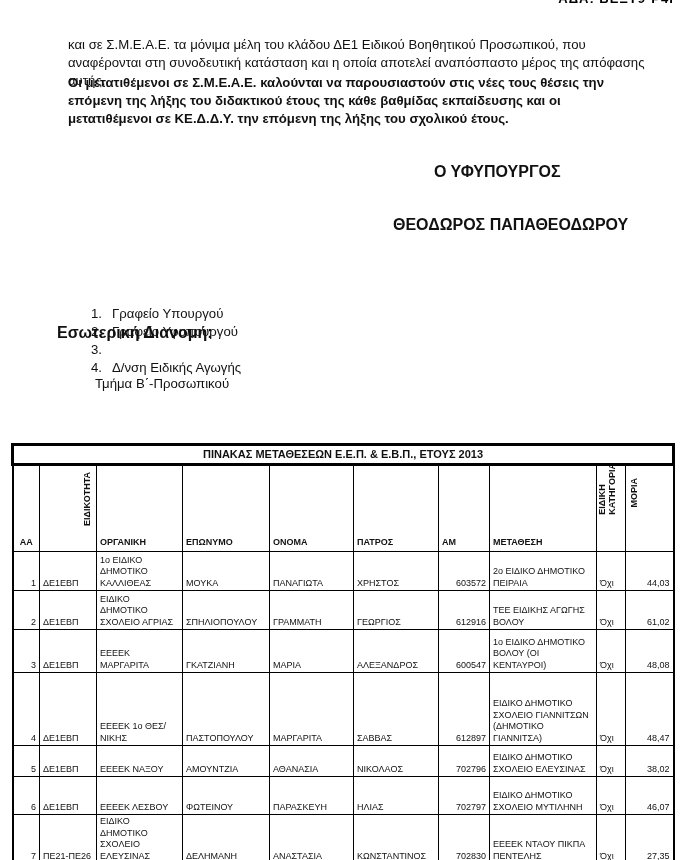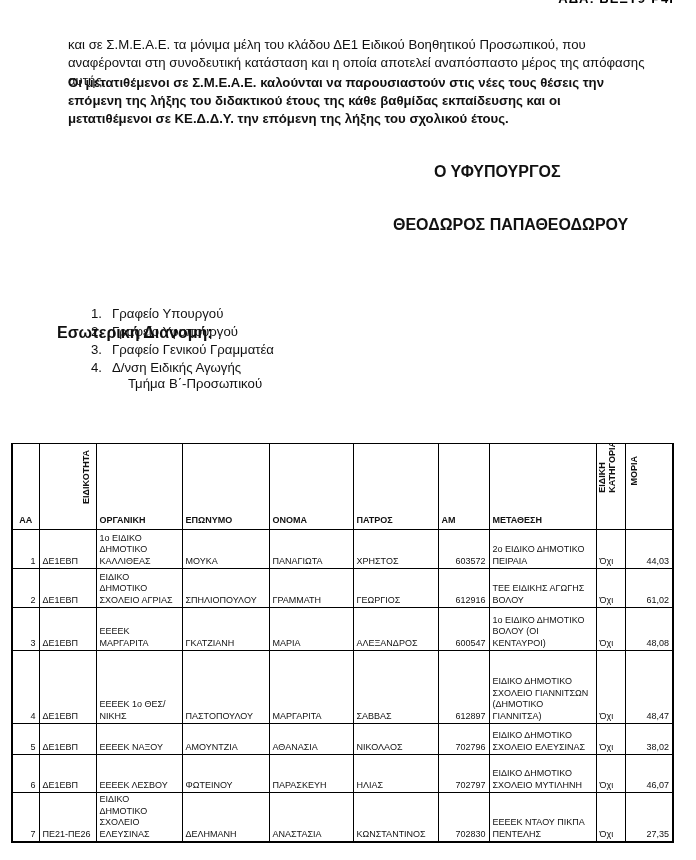--- a/index.html
+++ b/index.html
@@ -25,21 +25,21 @@
   #sign-name  { top: 216px; left: 393px; }
   .dist-heading {
     position: absolute; top: 286px; left: 57px; font-size: 16px; font-weight: bold; margin-top: 38px;
   }
   .dist-list {
     position: absolute; top: 305px; left: 91px; margin: 0; padding: 0; list-style: none;
     font-size: 13.2px; line-height: 18px;
   }
   .dist-list li { display: flex; }
   .dist-list .num { width: 21px; }
-  .dist-sub { position: absolute; top: 376px; left: 128px; font-size: 13.2px; }
+  .dist-sub { position: absolute; top: 376px; left: 95px; font-size: 13.2px; }
 
   table.transfers {
     position: absolute; top: 443px; left: 11px; width: 661px;
     border-collapse: collapse; table-layout: fixed;
     font-size: 9px;
   }
   table.transfers td, table.transfers th {
     border: 1px solid #000; padding: 1px 3px; vertical-align: bottom;
     line-height: 11.5px;
   }
@@ -87,21 +87,20 @@
   <li>
       <span class="num">1.</span>
       <span>Γραφείο Υπουργού</span>
     </li>
   <li>
       <span class="num">2.</span>
       <span>Γραφείο Υφυπουργού</span>
     </li>
   <li>
       <span class="num">3.</span>
-      <span>Γραφείο Γενικού Γραμματέα</span>
     </li>
   <li>
       <span class="num">4.</span>
       <span>Δ/νση Ειδικής Αγωγής</span>
     </li>
 </ul>
 <div class="dist-sub">Τμήμα Β΄-Προσωπικού</div>
 
 <table class="transfers">
   <colgroup>
@@ -110,20 +109,23 @@
       <col style="width:86px">
       <col style="width:87px">
       <col style="width:84px">
     <col style="width:85px">
       <col style="width:51px">
       <col style="width:107px">
       <col style="width:29px">
       <col style="width:48px">
   </colgroup>
   <thead>
+    <tr class="title-row">
+      <th colspan="10">ΠΙΝΑΚΑΣ ΜΕΤΑΘΕΣΕΩΝ Ε.Ε.Π. &amp; Ε.Β.Π., ΕΤΟΥΣ 2013</th>
+    </tr>
     <tr class="head-row">
       <th class="left">ΑΑ</th>
       <th style="vertical-align:top;text-align:right;padding-top:6px;"><span class="vert">ΕΙΔΙΚΟΤΗΤΑ</span></th>
       <th>ΟΡΓΑΝΙΚΗ</th>
       <th>ΕΠΩΝΥΜΟ</th>
       <th>ΟΝΟΜΑ</th>
       <th>ΠΑΤΡΟΣ</th>
       <th>ΑΜ</th>
       <th>ΜΕΤΑΘΕΣΗ</th>
       <th style="vertical-align:top;padding:0;overflow:hidden;"><span class="vert two" style="margin-top:-3px;">ΕΙΔΙΚΗ

